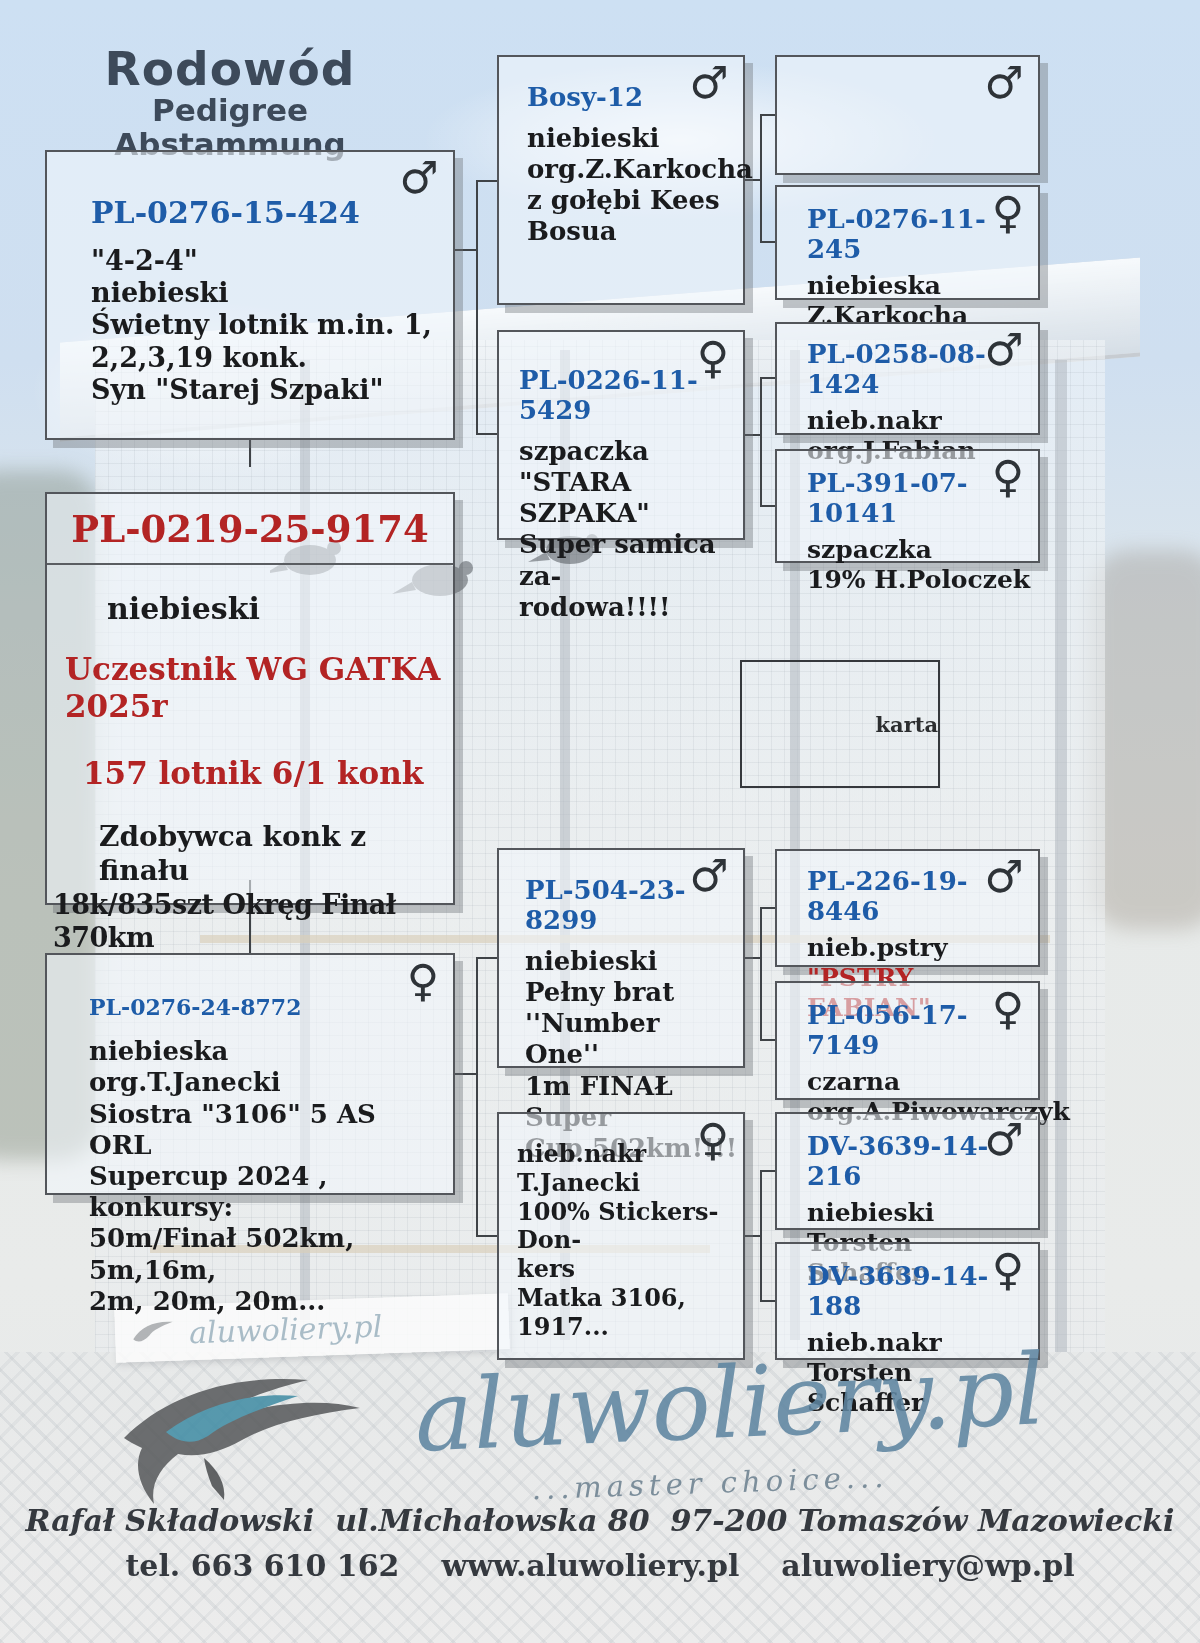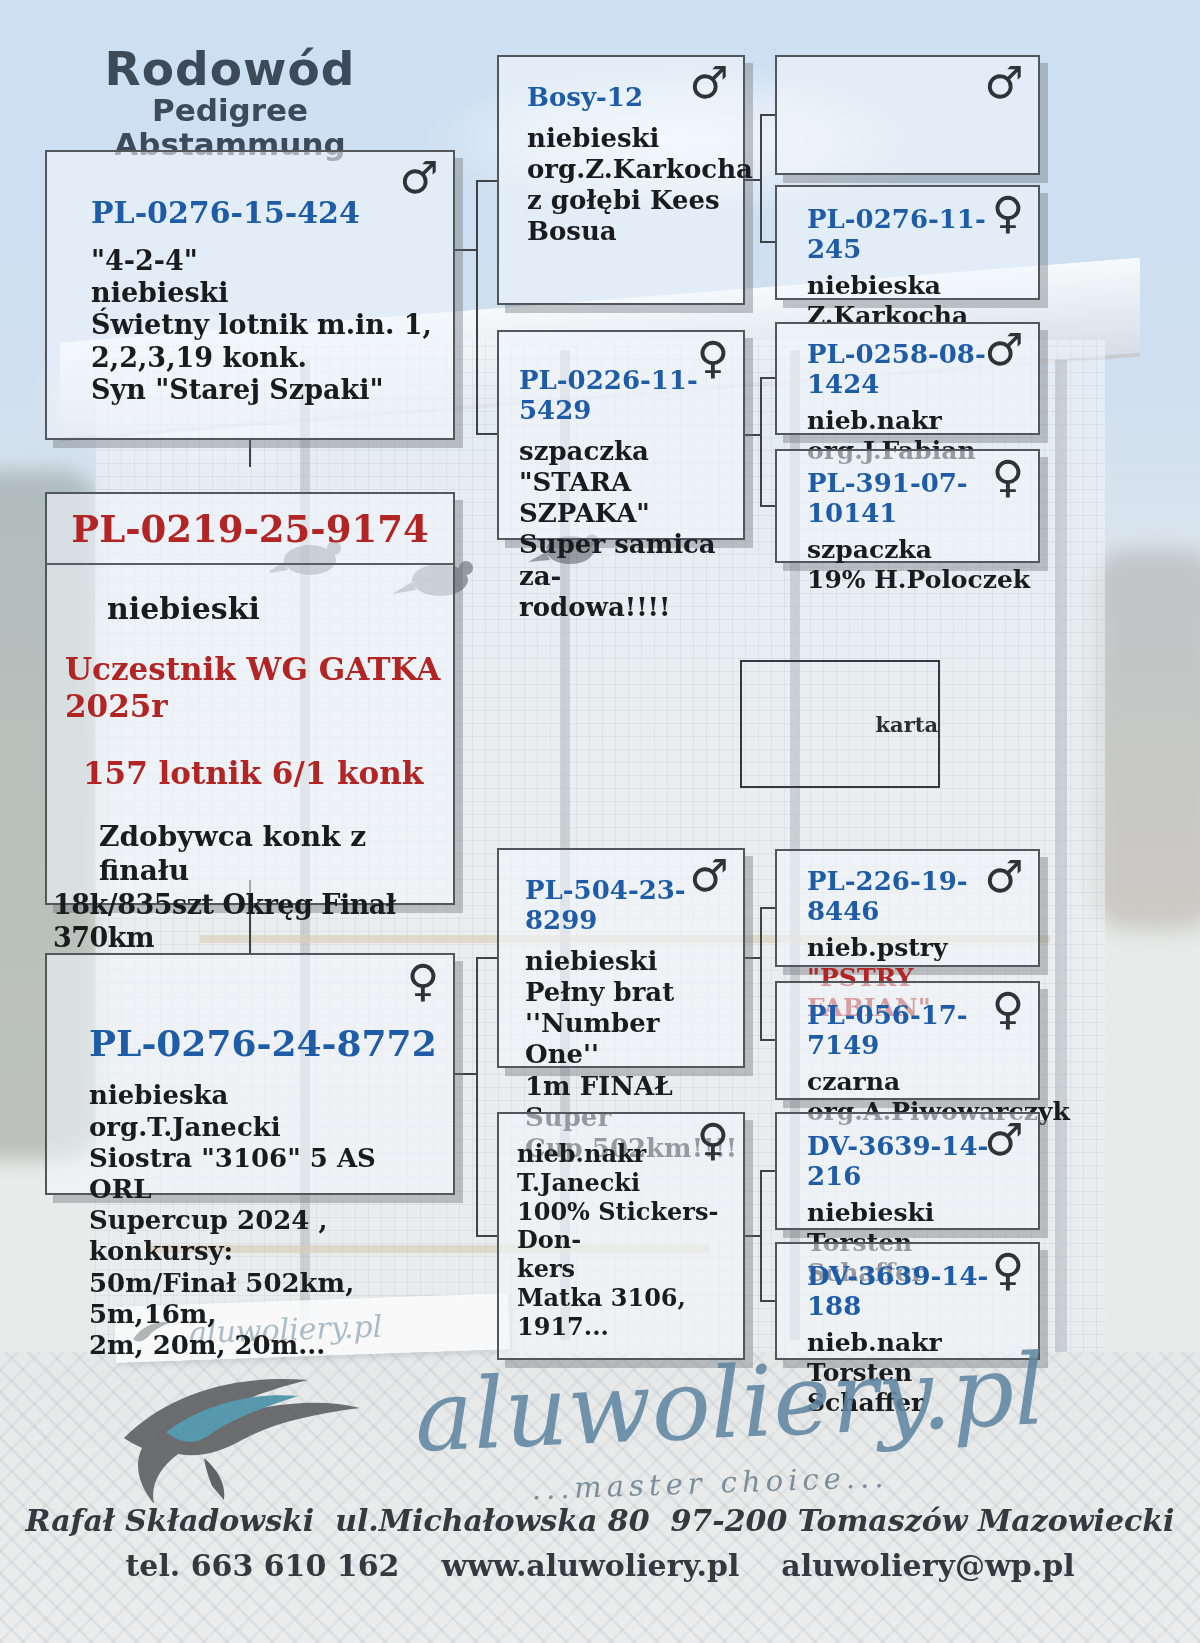--- a/index.html
+++ b/index.html
@@ -45,21 +45,21 @@
   .p-ffm{left:775px;top:185px;width:265px;height:115px;padding:18px 4px 0 30px;}
   .p-fmf{left:775px;top:322px;width:265px;height:113px;padding:16px 4px 0 30px;}
   .p-fmm{left:775px;top:449px;width:265px;height:114px;padding:18px 4px 0 30px;}
   .p-mff{left:775px;top:849px;width:265px;height:118px;padding:16px 4px 0 30px;}
   .p-mfm{left:775px;top:981px;width:265px;height:119px;padding:18px 4px 0 30px;}
   .p-mmf{left:775px;top:1112px;width:265px;height:118px;padding:18px 4px 0 30px;}
   .p-mmm{left:775px;top:1242px;width:265px;height:118px;padding:18px 4px 0 30px;}
   
   .p-father .ring{font-size:30px;margin-bottom:14px;}
   .p-father .line{font-size:27px;}
-  .p-mother .ring{font-size:36px;margin-bottom:16px;margin-top:28px;}
+  .p-mother .ring{font-size:22px;margin-bottom:16px;}
   .p-mother .line{font-size:26px;}
   .col2 .ring{font-size:26px;margin-bottom:10px;}
   .col2 .line{font-size:26px;}
   .p-mm .line{font-size:24px;}
   .col3 .ring{font-size:26px;margin-bottom:6px;}
   .col3 .line{font-size:25px;}
   
   .p-subject .ring{display:block;text-align:center;font-size:37px;color:#b32424;}
   .subj-rule{border-top:2px solid #5a5d61;margin-top:12px;}
   .s-color{font-size:30px;margin:26px 0 0 60px;}

